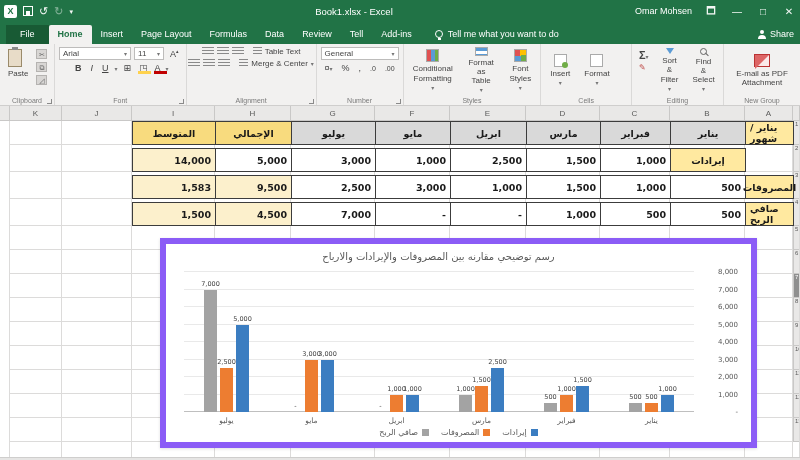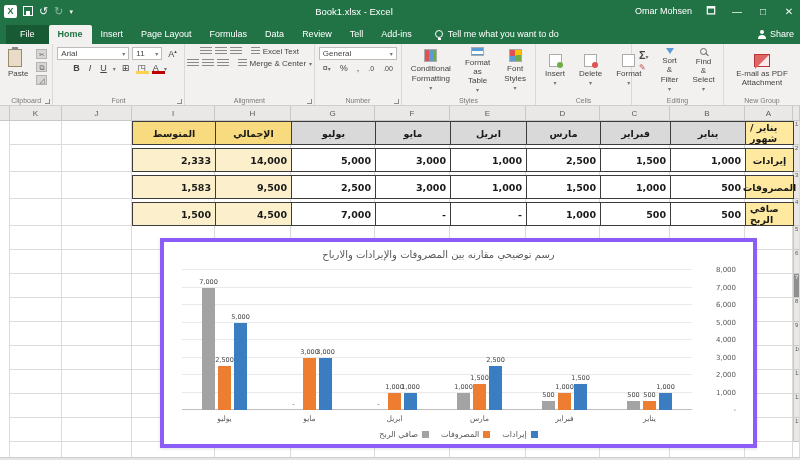--- a/index.html
+++ b/index.html
@@ -84,21 +84,21 @@
   .xtable { position:absolute; left:132px; top:15px; width:661px; font-family:"DejaVu Sans","Liberation Sans",sans-serif; }
   .trow { display:grid; grid-template-columns:83px 76px 84px 75px 76px 74px 70px 75px 48px; margin-bottom:3px; border-left:1px solid #3c3c3c; }
   .tcell { border:1px solid #3c3c3c; border-left:none; height:24px; font-size:9.5px; font-weight:bold; color:#1a1a1a; display:flex; align-items:center; justify-content:center; padding:0 4px; cursor:cell; background:#fff; }
   .tcell.num { justify-content:flex-end; }
   .hdr-month { background:#d9d9d9; }
   .hdr-gold { background:#f8db7e; }
   .lab { background:#ffe9a0; }
   .tot { background:#fcf0cc; }
 
   
-  .chart { position:absolute; left:160px; top:132px; width:597px; height:210px; background:#fff; border:4px solid #8b5cf6; box-shadow:0 1px 3px rgba(0,0,0,.12); font-family:"DejaVu Sans","Liberation Sans",sans-serif; }
+  .chart { position:absolute; left:160px; top:132px; width:597px; height:210px; background:#fff; border:6px solid #8b5cf6; box-shadow:0 1px 3px rgba(0,0,0,.12); font-family:"DejaVu Sans","Liberation Sans",sans-serif; }
   .ctitle { position:absolute; top:7px; left:0; right:40px; text-align:center; color:#595959; font-size:10px; }
   .plot { position:absolute; left:18px; top:28px; width:510px; height:140px; }
   .plot .grid { position:absolute; left:0; right:0; height:1px; background:#e9e9e9; }
   .plot .axis { position:absolute; left:0; right:0; bottom:0; height:1px; background:#bfbfbf; }
   .groups { position:absolute; inset:0; display:flex; }
   .grp { flex:1; display:flex; align-items:flex-end; justify-content:center; }
   .slot { width:13px; margin:0 1.5px; position:relative; height:100%; display:flex; align-items:flex-end; justify-content:center; }
   .bar { width:13px; }
   .vlabel { position:absolute; left:50%; transform:translateX(-50%); font-size:6.5px; color:#3f3f3f; white-space:nowrap; }
   .yticks { position:absolute; left:536px; top:28px; width:36px; height:140px; }
@@ -198,21 +198,21 @@
   </div>
 
   <div class="group" style="width:130px">
     <div class="fontgrp" style="width:100%">
       <div class="row">
         <div class="alicon"></div>
         <div class="alicon"></div>
         <div class="alicon"></div>
         <div class="albtn" style="margin-left:6px">
           <div class="alicon" style="width:9px"></div>
-          <span>Excel Text</span>
+          <span>Table Text</span>
         </div>
       </div>
       <div class="row">
         <div class="alicon"></div>
         <div class="alicon"></div>
         <div class="alicon"></div>
         <div class="albtn" style="margin-left:6px">
           <div class="alicon" style="width:9px"></div>
           <span>Merge &amp; Center</span>
           <span class="chev">▾</span>
@@ -257,25 +257,20 @@
       <span>Font Styles</span>
       <span class="chev">▾</span>
     </div>
     <div class="grouplabel">Styles</div>
   </div>
 
   <div class="group" style="width:96px">
     <div class="stylebtn">
       <div class="sicon ins"></div>
       <span>Insert</span>
-      <span class="chev">▾</span>
-    </div>
-    <div class="stylebtn">
-      <div class="sicon del"></div>
-      <span>Delete</span>
       <span class="chev">▾</span>
     </div>
     <div class="stylebtn">
       <div class="sicon"></div>
       <span>Format</span>
       <span class="chev">▾</span>
     </div>
     <div class="grouplabel">Cells</div>
   </div>
 
@@ -372,21 +367,20 @@
         <div class="tcell hdr-gold">الإجمالي</div>
         <div class="tcell hdr-month">يوليو</div>
         <div class="tcell hdr-month">مايو</div>
         <div class="tcell hdr-month">ابريل</div>
         <div class="tcell hdr-month">مارس</div>
         <div class="tcell hdr-month">فبراير</div>
         <div class="tcell hdr-month">يناير</div>
         <div class="tcell lab">يناير / شهور</div>
       </div>
       <div class="trow">
-        <div class="tcell tot num">2,333</div>
         <div class="tcell tot num">14,000</div>
         <div class="tcell  num">5,000</div>
         <div class="tcell  num">3,000</div>
         <div class="tcell  num">1,000</div>
         <div class="tcell  num">2,500</div>
         <div class="tcell  num">1,500</div>
         <div class="tcell  num">1,000</div>
         <div class="tcell lab">إيرادات</div>
       </div>
       <div class="trow">

